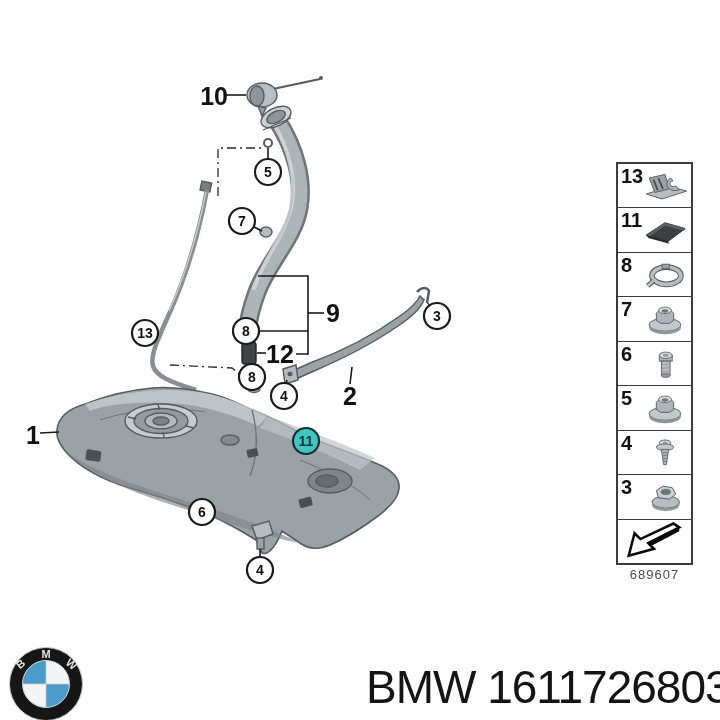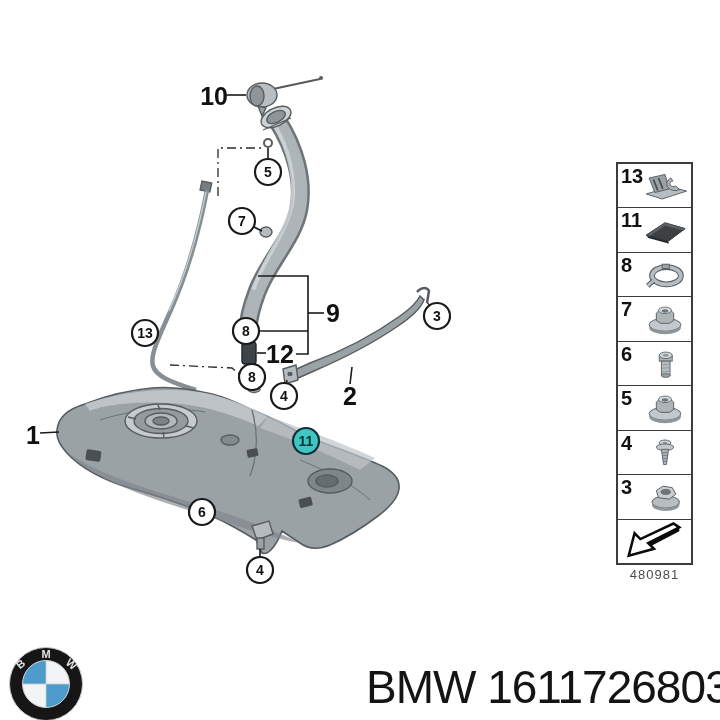--- a/index.html
+++ b/index.html
@@ -293,21 +293,21 @@
 
   <div class="lcell">
     <span class="lnum"></span>
     <svg class="licon" width="70" height="42" viewBox="0 0 72 42" style="right:2px;">
       <path d="M62,6 L30,22 L36,28 L10,35 L16,12 L22,18 L56,2 Z" fill="#ffffff" stroke="#0a0a0a" stroke-width="2.6" stroke-linejoin="miter"></path>
       <path d="M10,35 L36,28 L33,25 L62,10 L62,6 L30,22 L36,28 Z" fill="#0a0a0a"></path>
     </svg>
   </div>
 </div>
 
-<div id="diagram-number">480981</div>
+<div id="diagram-number">689607</div>
 
 <svg id="bmw-logo" width="90" height="76" viewBox="0 0 90 76">
   <circle cx="43" cy="40" r="36.5" fill="#161616" stroke="#bfc4c7" stroke-width="1"></circle>
   <circle cx="43" cy="40" r="23.5" fill="#f2f4f5"></circle>
   <path d="M43,40 L19.5,40 A23.5,23.5 0 0 1 43,16.5 Z" fill="#4D9BCB"></path>
   <path d="M43,40 L66.5,40 A23.5,23.5 0 0 1 43,63.5 Z" fill="#4D9BCB"></path>
   <circle cx="43" cy="40" r="23.5" fill="none" stroke="#c9ced1" stroke-width="1"></circle>
   <line x1="19.5" y1="40" x2="66.5" y2="40" stroke="#c9ced1" stroke-width="0.8"></line>
   <line x1="43" y1="16.5" x2="43" y2="63.5" stroke="#c9ced1" stroke-width="0.8"></line>
   <text x="20" y="23" transform="rotate(-40 20 23)" font-size="11" font-weight="bold" fill="#e3e3e3" text-anchor="middle">B</text>

